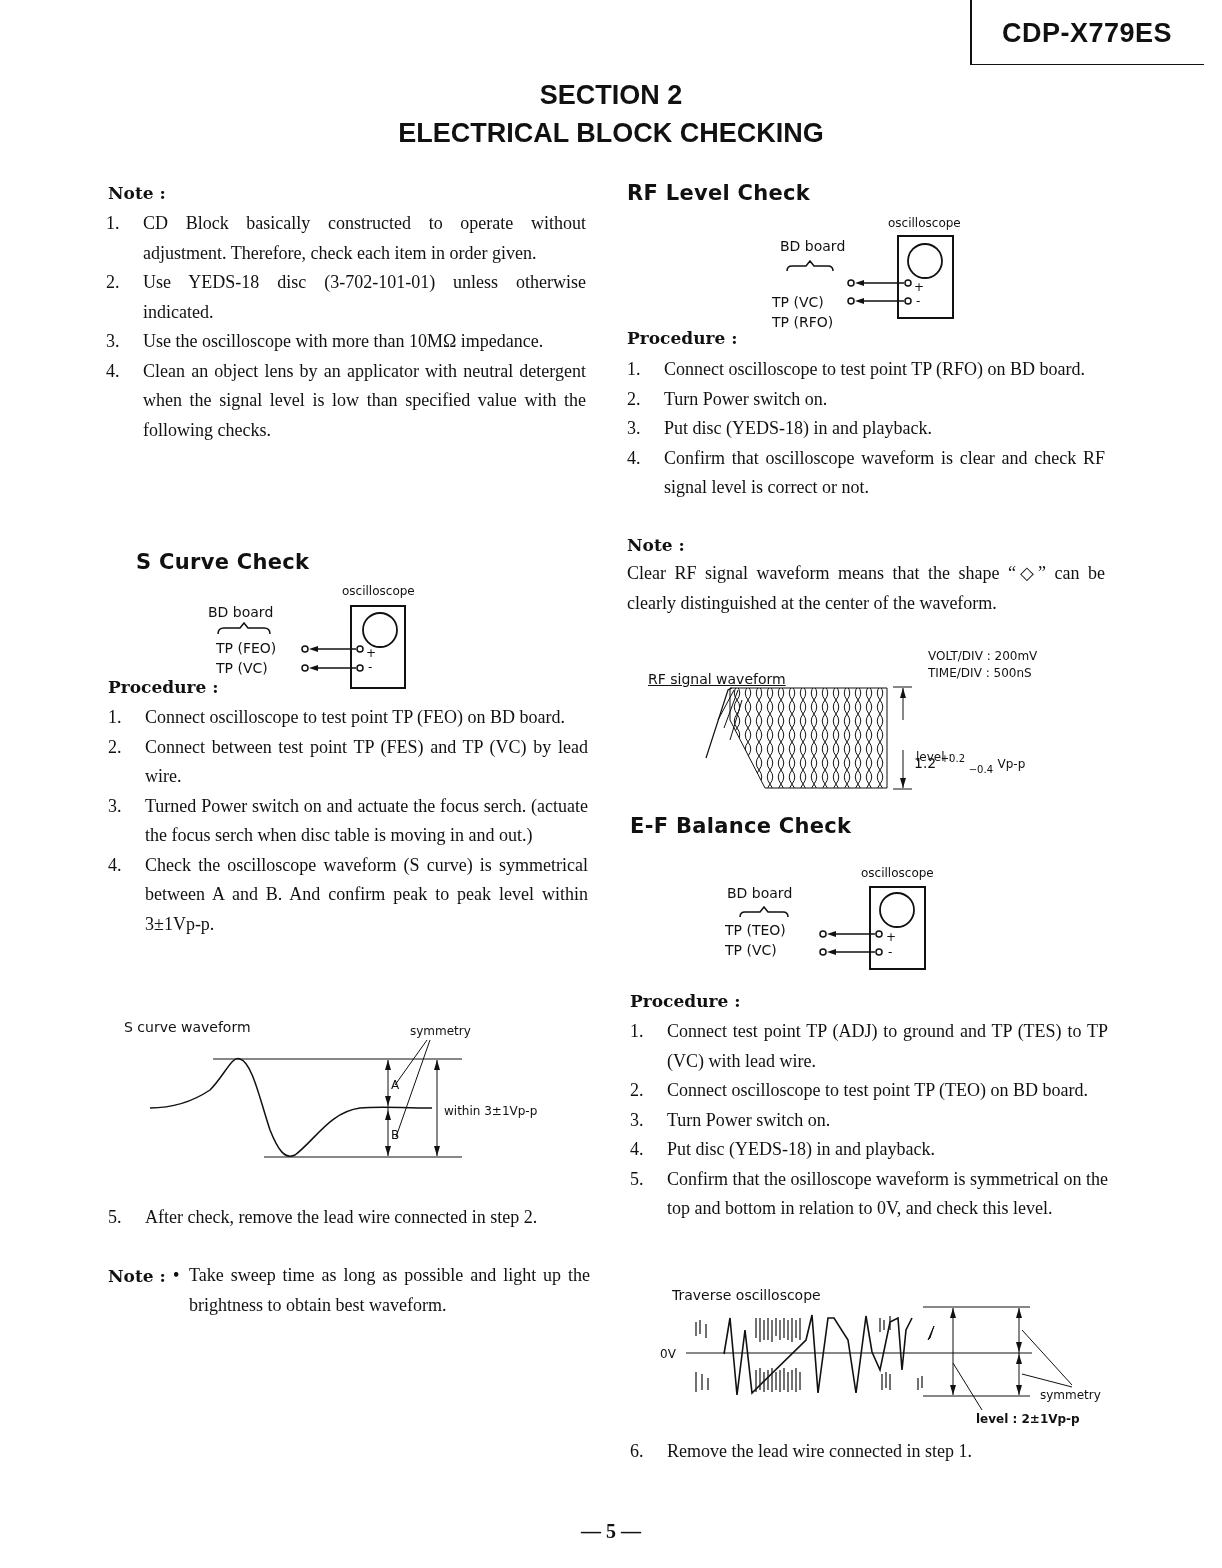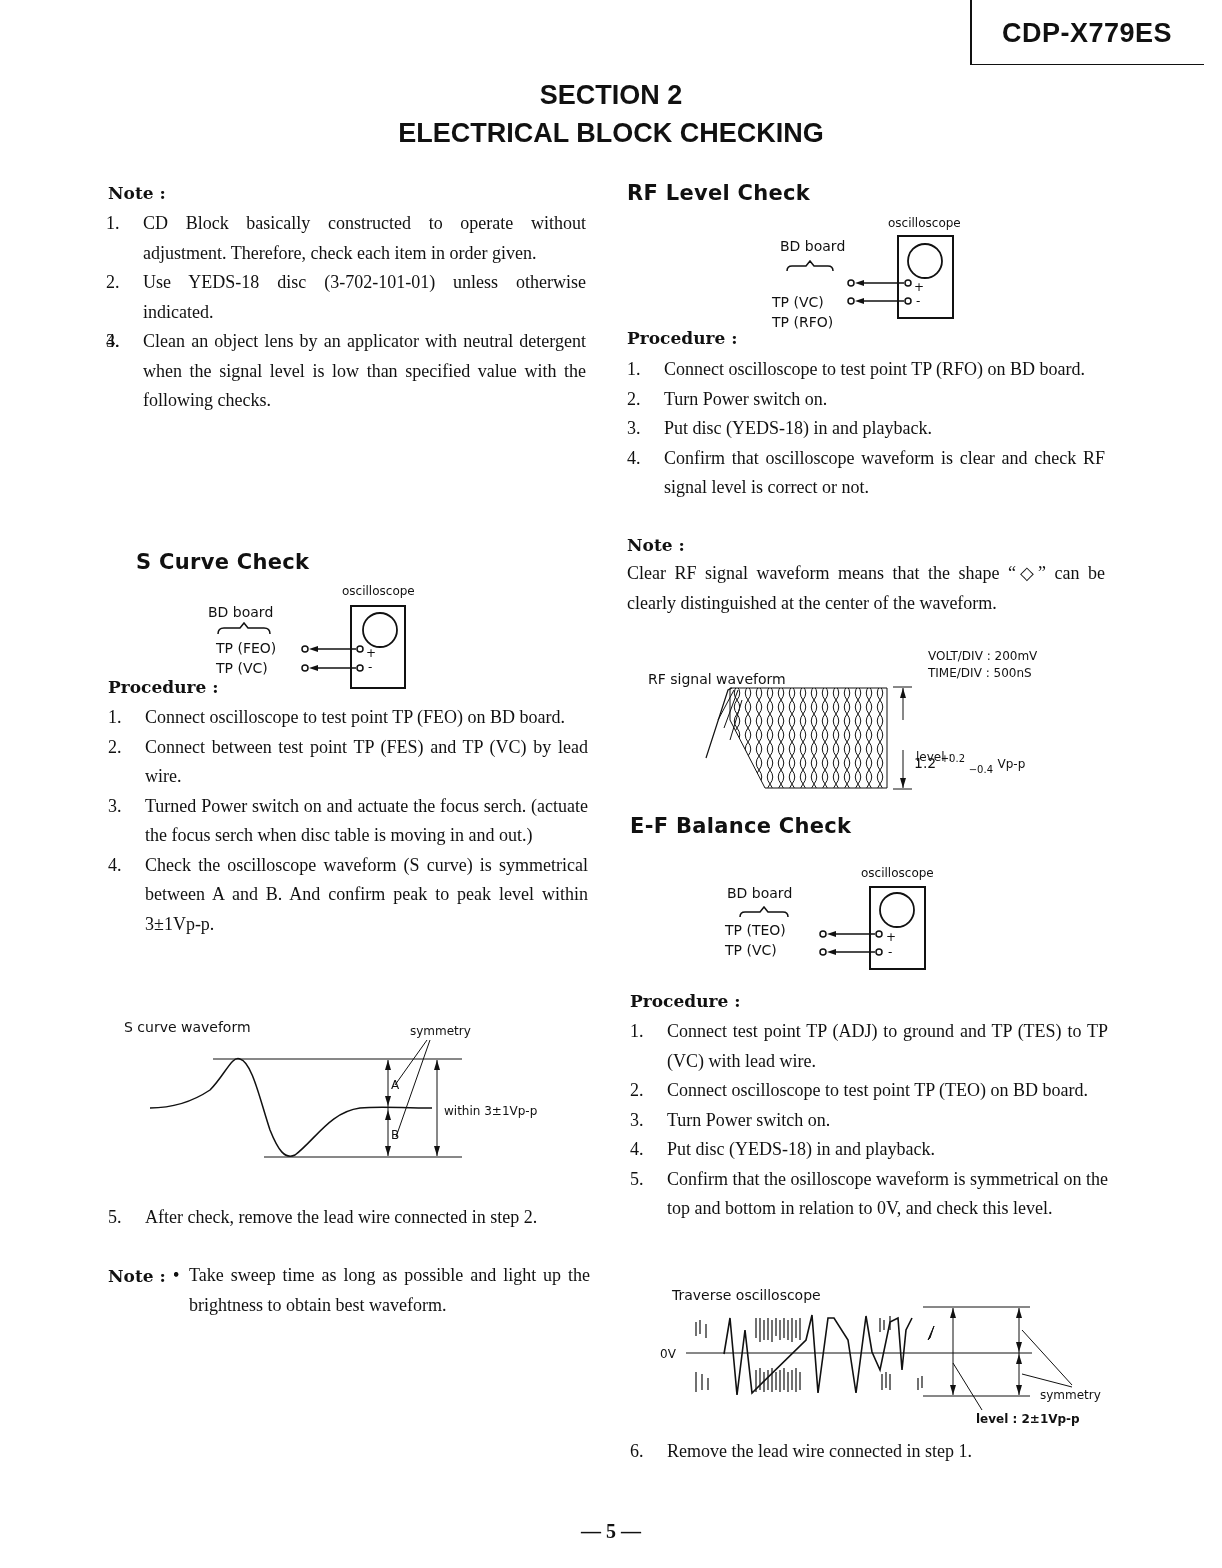--- a/index.html
+++ b/index.html
@@ -32,21 +32,21 @@
 
 <div class="abs model-box"></div>
 <div class="abs model">CDP-X779ES</div>
 <div class="abs sec-title sec1">SECTION 2</div>
 <div class="abs sec-title sec2">ELECTRICAL BLOCK CHECKING</div>
 
 <div class="abs label-b" style="left:108px; top:183px;">Note :</div>
 <div class="abs para" style="left:106px; top:209px; width:480px;">
   <div class="item"><span class="num">1.</span><span>CD Block basically constructed to operate without adjustment. Therefore, check each item in order given.</span></div>
   <div class="item"><span class="num">2.</span><span>Use YEDS-18 disc (3-702-101-01) unless otherwise indicated.</span></div>
-  <div class="item"><span class="num">3.</span></div>
+  <div class="item"><span class="num">3.</span><span>Use the oscilloscope with more than 10MΩ impedance.</span></div>
   <div class="item"><span class="num">4.</span><span>Clean an object lens by an applicator with neutral detergent when the signal level is low than specified value with the following checks.</span></div>
 </div>
 
 <div class="abs h3" style="left:108px; top:550px;margin-left:28px;">S Curve Check</div>
 
 <div>
   <div class="abs tiny-sans" style="left:342px; top:584px;">oscilloscope</div>
   <div class="abs small-sans" style="left:208px; top:604px;">BD board</div>
   <div class="abs small-sans" style="left:216px; top:640px;">TP (FEO)</div>
   <div class="abs small-sans" style="left:216px; top:660px;">TP (VC)</div>
@@ -135,21 +135,21 @@
 <div class="abs para" style="left:627px; top:355px; width:478px;">
   <div class="item"><span class="num">1.</span><span>Connect oscilloscope to test point TP (RFO) on BD board.</span></div>
   <div class="item"><span class="num">2.</span><span>Turn Power switch on.</span></div>
   <div class="item"><span class="num">3.</span><span>Put disc (YEDS-18) in and playback.</span></div>
   <div class="item"><span class="num">4.</span><span>Confirm that oscilloscope waveform is clear and check RF signal level is correct or not.</span></div>
 </div>
 <div class="abs label-b" style="left:627px; top:535px;">Note :</div>
 <div class="abs para" style="left:627px; top:559px; width:478px;">Clear RF signal waveform means that the shape “◇” can be clearly distinguished at the center of the waveform.</div>
 
 <div>
-  <div class="abs small-sans" style="left:648px; top:671px;">RF signal waveform</div>
+  <div class="abs small-sans" style="left:648px; top:671px;text-decoration:underline;">RF signal waveform</div>
   <div class="abs tiny-sans" style="left:928px; top:649px;">VOLT/DIV  : 200mV</div>
   <div class="abs tiny-sans" style="left:928px; top:666px;">TIME/DIV  : 500nS</div>
   <svg style="left:0; top:0;" width="1222" height="1568">
     <defs>
       <pattern id="eye" x="0" y="0" width="11" height="14" patternUnits="userSpaceOnUse">
         <path d="M0 0 Q5.5 7 0 14 M11 0 Q5.5 7 11 14" fill="none" stroke="#111" stroke-width="1"></path>
       </pattern>
     </defs>
     <path d="M706 758 L728 690 L732 688" fill="none" stroke="#111" stroke-width="1.2"></path>
     <path d="M718 720 L734 690 M724 728 L738 690 M730 740 L742 700" fill="none" stroke="#111" stroke-width="1"></path>

